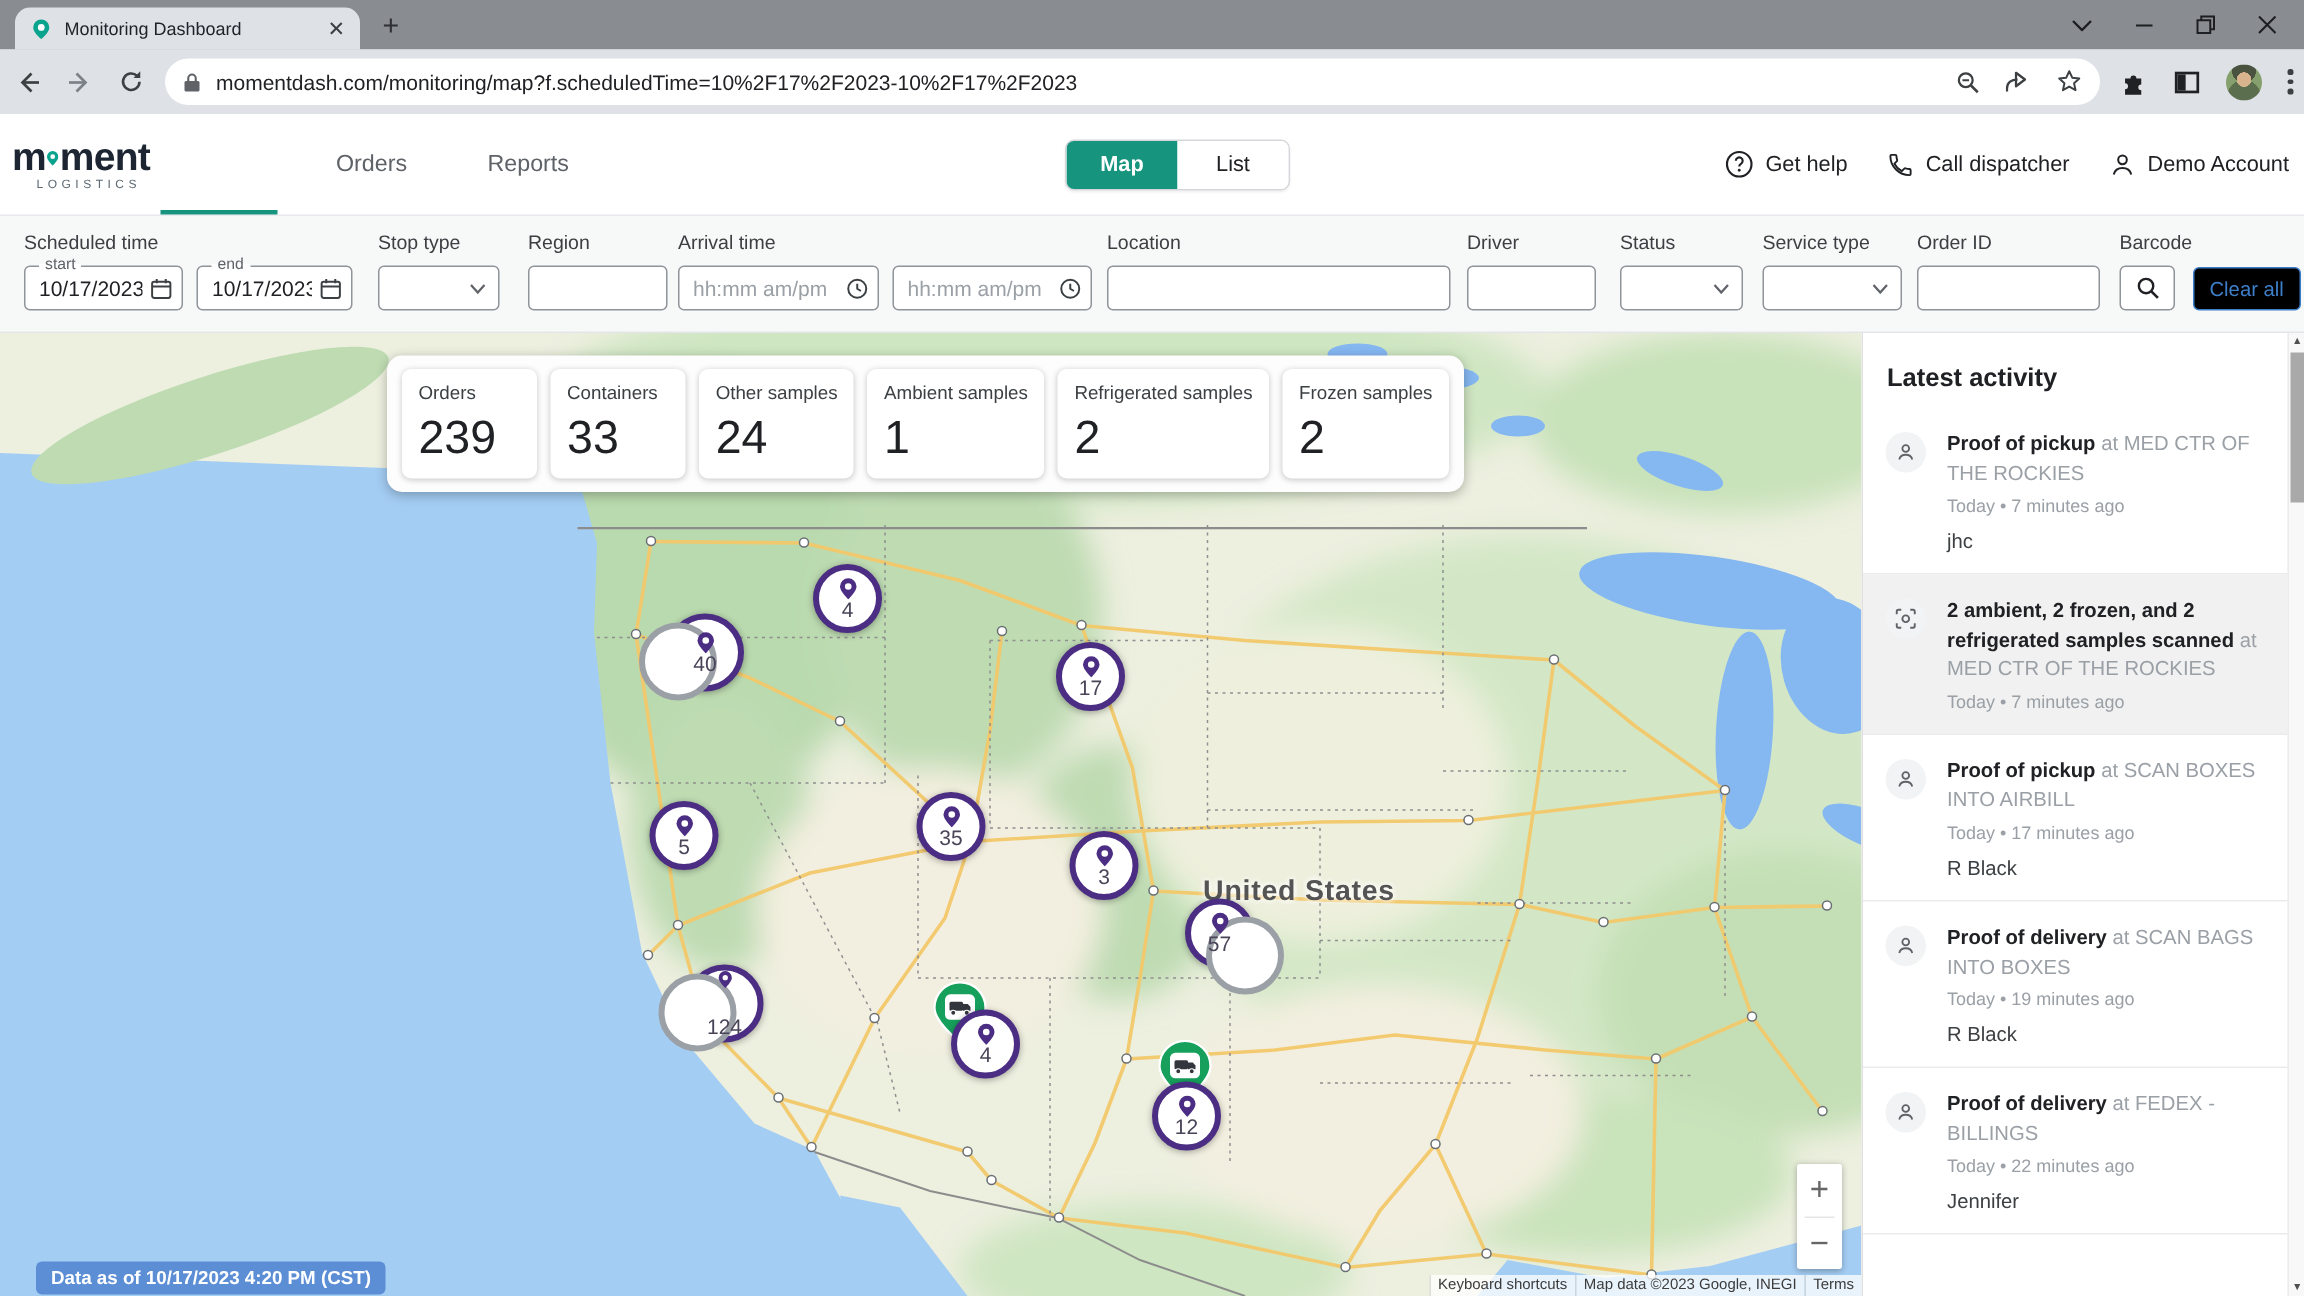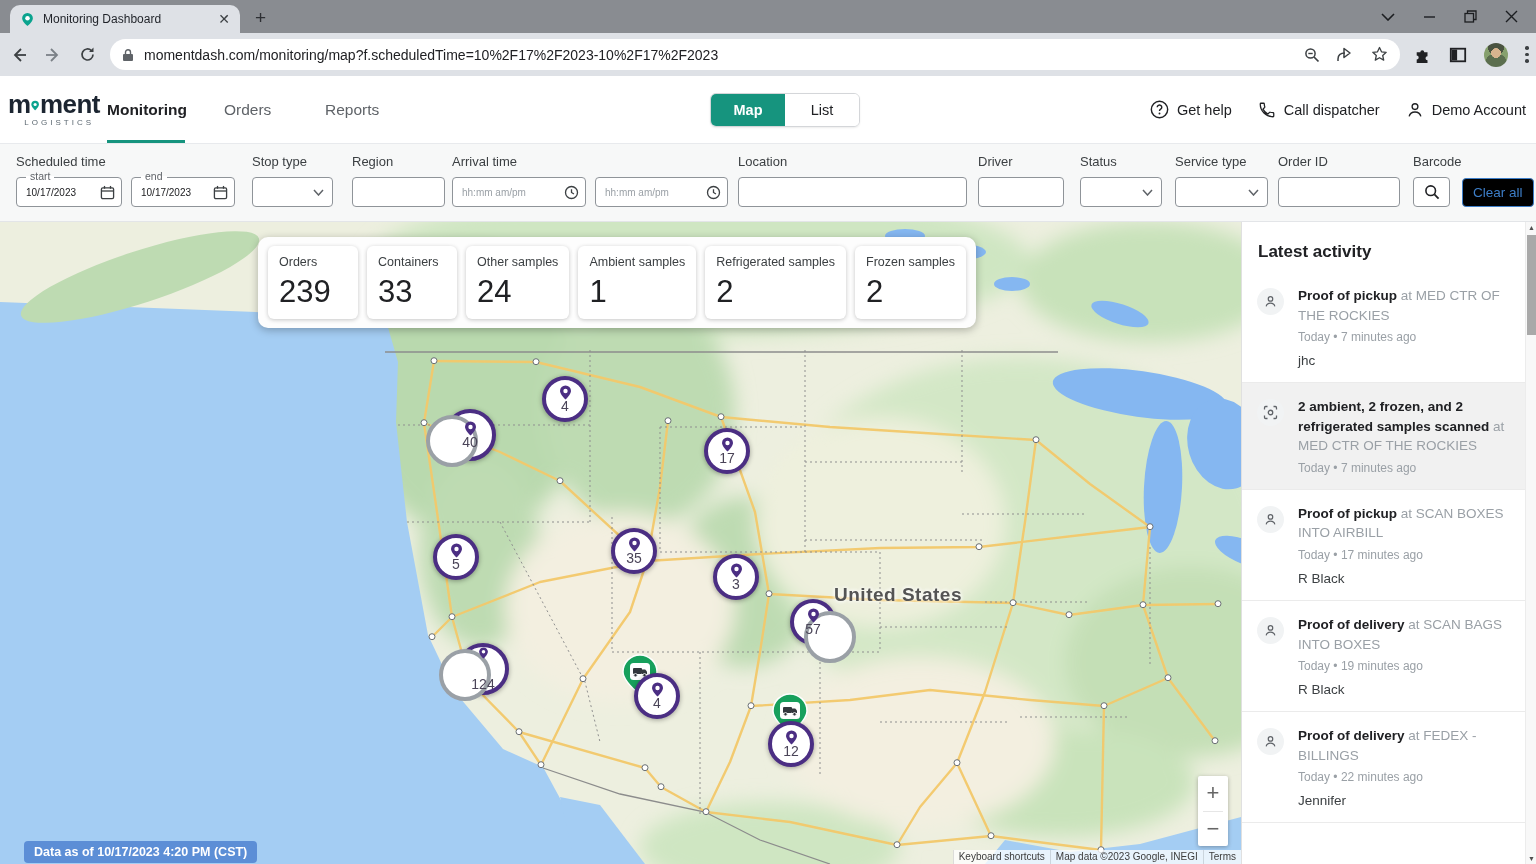--- a/index.html
+++ b/index.html
@@ -45,21 +45,21 @@
   .hdr-actions { position:absolute; right:10px; top:0; height:67px; display:flex; align-items:center; gap:26px; }
   .hdr-action { display:flex; align-items:center; gap:8px; font-size:14.5px; color:#202124; cursor:pointer; }
 
   
   .filterbar { position:absolute; left:0; top:144px; width:1536px; height:78px; background:#f7f8f8; border-bottom:1px solid #e3e5e8; }
   .fgroup { position:absolute; top:0; }
   .flabel { position:absolute; top:10px; left:0; font-size:13px; color:#3c4043; white-space:nowrap; }
   .frow { position:absolute; top:33px; display:flex; gap:9px; }
   .fld { position:relative; height:30px; background:#fff; border:1px solid #8f9499; border-radius:4px; }
   .fld input { width:100%; height:100%; border:none; outline:none; background:transparent; font-family:"Liberation Sans",sans-serif;
-               font-size:10px; color:#202124; padding:0 26px 0 9px; border-radius:4px; }
+               font-size:14px; color:#202124; padding:0 26px 0 9px; border-radius:4px; }
   .fld input::placeholder { color:#9aa0a6; }
   .fld.plain input { padding-right:9px; }
   .legend { position:absolute; top:-8px; left:9px; font-size:10.5px; color:#5f6368; padding:0 4px;
             background:linear-gradient(#f7f8f8 52%, #ffffff 52%); line-height:12px; }
   .fld-icon { position:absolute; right:6px; top:7px; pointer-events:auto; cursor:pointer; }
   .selectbox { position:relative; height:30px; background:#fff; border:1px solid #8f9499; border-radius:4px; cursor:pointer; }
   .selectbox svg { position:absolute; right:8px; top:11px; }
   .barcode-btn { width:37px; height:30px; background:#fff; border:1px solid #8f9499; border-radius:4px;
                  display:flex; align-items:center; justify-content:center; cursor:pointer; }
   .clearall { height:29px; padding:0 10px; background:#000000; border:1px solid #3d7ec8; color:#3d7ec8;
@@ -68,21 +68,21 @@
   
   .map { position:absolute; left:0; top:222px; width:1241px; height:642px; background:#edefdf; overflow:hidden; }
   .map svg.geo { position:absolute; left:0; top:0; }
   .st-label { position:absolute; transform:translate(-50%,-50%); font-size:11px; letter-spacing:1.8px; color:#8a9489;
               white-space:pre-line; text-align:center; text-shadow:0 0 3px #fff,0 0 3px #fff,0 0 3px #fff; }
   .city-label { position:absolute; transform:translate(-50%,-60%); font-size:12.5px; font-weight:700; color:#3a3a3a;
                 text-shadow:0 0 3px #fff,0 0 3px #fff,0 0 3px #fff; text-align:center; white-space:nowrap; }
   .city-label::after { content:''; display:block; width:5px; height:5px; margin:1px auto 0; background:#fff;
                        border:1.5px solid #6a6f74; border-radius:50%; }
   .country-label { position:absolute; transform:translate(-50%,-50%); font-size:19px; font-weight:700; color:#545454;
-                   letter-spacing:.5px; text-shadow:0 0 4px #fff,0 0 4px #fff; white-space:nowrap;margin-left:32px; }
+                   letter-spacing:.5px; text-shadow:0 0 4px #fff,0 0 4px #fff; white-space:nowrap; }
   .marker { position:absolute; width:46px; height:46px; transform:translate(-50%,-50%); background:#fff;
             border:4px solid #4b2e83; border-radius:50%; display:flex; flex-direction:column; align-items:center;
             justify-content:center; box-shadow:0 1px 5px rgba(0,0,0,.35); cursor:pointer; z-index:5; }
   .marker .cnt { font-size:14px; color:#4a4458; line-height:1; margin-top:-1px; }
   .marker.big { width:52px; height:52px; }
   .marker.shadow-left::before, .marker.shadow-right::before { content:''; position:absolute; width:44px; height:44px;
             border-radius:50%; background:#fff; border:4px solid #9aa0a6; z-index:-1; }
   .marker.shadow-left::before { left:-22px; top:2px; }
   .marker.shadow-right::before { left:10px; top:8px; }
   .truck { position:absolute; width:36px; height:42px; transform:translate(-50%,-55%); z-index:4; cursor:pointer; }
@@ -213,21 +213,20 @@
       <div class="logo-line">
         <span>m</span>
         <svg width="17" height="21" viewBox="0 0 24 30">
             <path d="M12 1a11 11 0 0 1 11 11c0 7-11 17-11 17S1 19 1 12A11 11 0 0 1 12 1z" fill="#0aa38e"></path>
             <circle cx="12" cy="12" r="4.6" fill="#fff"></circle>
           </svg>
         <span>ment</span>
       </div>
       <div class="logo-sub">LOGISTICS</div>
     </div>
-    <div class="navitem active" style="left:107px">Monitoring</div>
     <div class="navitem" style="left:224px">Orders</div>
     <div class="navitem" style="left:325px">Reports</div>
     <div class="nav-underline"></div>
     <div class="viewtoggle">
       <div class="vt vt-map">Map</div>
       <div class="vt vt-list">List</div>
     </div>
     <div class="hdr-actions">
       <div class="hdr-action">
         <svg width="19" height="19" viewBox="0 0 20 20">

